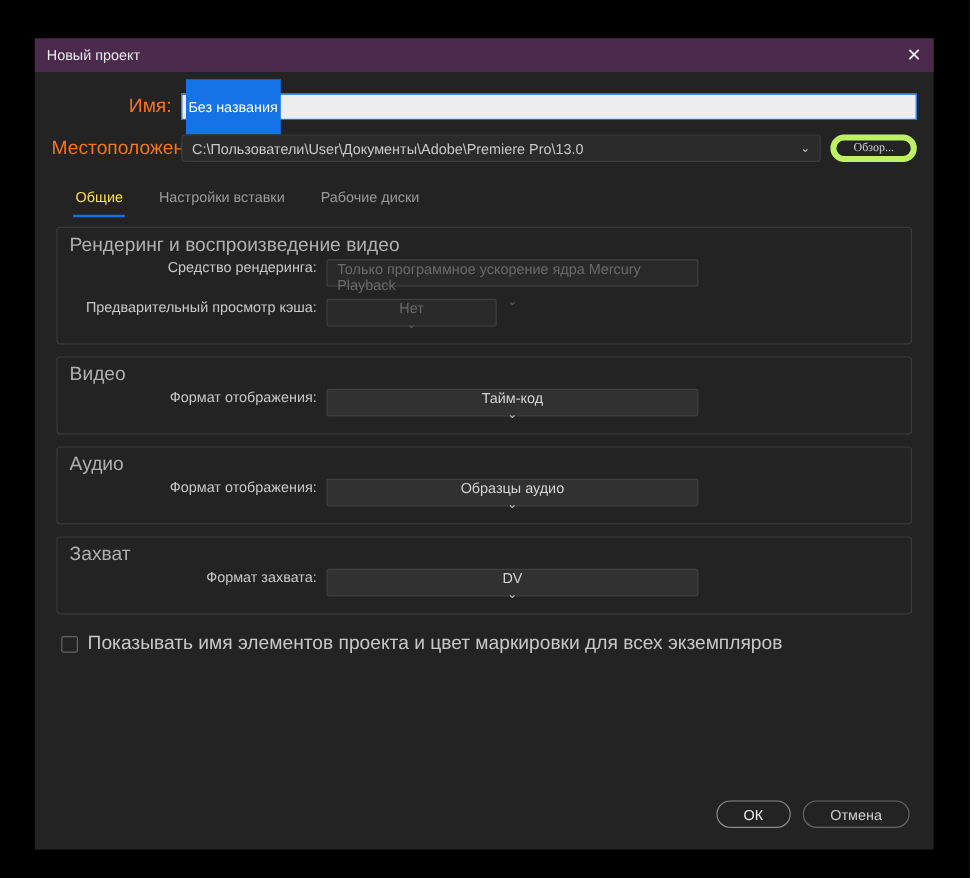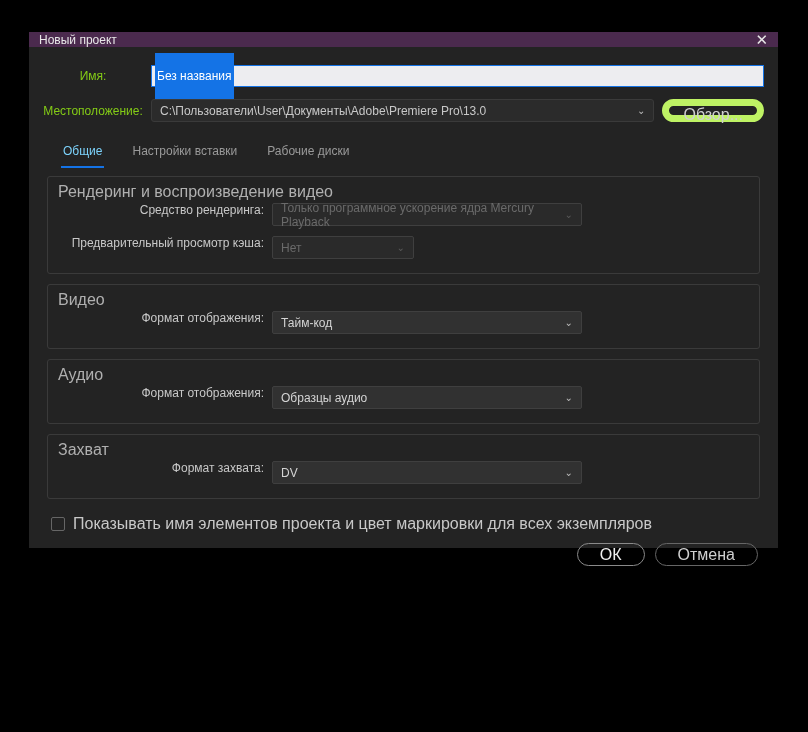--- a/index.html
+++ b/index.html
@@ -1,89 +1,90 @@
 <!DOCTYPE html>
 <html><head>
 <meta charset="utf-8">
 <style>
   * { box-sizing: border-box; margin: 0; padding: 0; font-family: 'Segoe UI', Tahoma, sans-serif; }
   body { background: #000; width: 808px; height: 732px; overflow: hidden; }
   .dialog {
     position: absolute;
     left: 29px; top: 32px;
-    width: 749px; height: 516px;
+    width: 749px; height: 676px;
     background: #232323;
     display: flex; flex-direction: column;
   }
   .titlebar {
     height: 28px;
     background: #4b2a4e;
     display: flex; align-items: center; justify-content: space-between;
     padding: 0 10px;
   }
   .titlebar-title { color: #e8e8e8; font-size: 12px; }
   .close-x { color: #e8e8e8; font-size: 15px; cursor: pointer; line-height: 1; }
   .content { flex: 1; padding: 18px 14px 14px 14px; display: flex; flex-direction: column; }
   .row { display: flex; align-items: center; margin-bottom: 12px; }
-  .label-right { color: #84cc16; font-size: 12px; text-align: center; padding-right: 8px; }
+  .label-right { color: #f97316; font-size: 16px; text-align: right; padding-right: 8px; }
   .name-label { width: 108px; }
   .loc-label { width: 108px; }
   .name-input-selected {
     background: #1473e6; color: #fff;
     padding: 16px 2px;
   }
   .name-field-wrap {
     flex:1; height:22px; background:#ededf0; border:1px solid #1473e6;
     display:flex; align-items:center; padding:0 3px; font-size:12px;
   }
   .loc-row { display:flex; align-items:center; margin-bottom: 10px; }
   .loc-select {
     flex:1; height:23px; background:#2b2b2b; border:1px solid #3a3a3a;
     border-radius:3px; display:flex; align-items:center; justify-content:space-between;
     padding:0 8px; color:#c8c8c8; font-size:12px; cursor:pointer;
   }
   .chev { color:#bdbdbd; font-size:10px; }
   .browse-btn {
     margin-left:8px; height:23px; padding:0 14px;
-    background:transparent; border:7px solid #bef264; border-radius:12px;
-    color:#d0d0d0; font-size:16px; cursor:pointer;
+    background:transparent; border:5px solid #bef264; border-radius:12px;
+    color:#d0d0d0; font-size:10px; cursor:pointer;font-family:Liberation Serif, serif;
   }
   .tabs { display:flex; gap:26px; padding:6px 18px 0 18px; border-bottom:none; }
   .tab { color:#9a9a9a; font-size:12px; padding:6px 2px 8px 2px; cursor:pointer; }
-  .tab.active { color:#7dd3fc; border-bottom:2px solid #1473e6;text-align:right; }
+  .tab.active { color:#fde047; border-bottom:2px solid #1473e6;text-align:right; }
   .panel-area { padding: 8px 4px 0 4px; }
   .group {
     border:1px solid #3a3a3a; border-radius:3px;
     padding: 26px 14px 14px 14px;
     margin-bottom: 10px;
     position:relative;
   }
   .group-legend { position:absolute; left:10px; top:6px; color:#b0b0b0; font-size:16px; }
   .group-row { display:flex; align-items:flex-start; margin-bottom:10px; }
   .group-row:last-child { margin-bottom:0; }
   .group-label { width:210px; text-align:right; color:#c8c8c8; font-size:12px; padding-right:8px; }
   .dropdown {
     height:23px; background:#313131; border:1px solid #3f3f3f; border-radius:2px;
     display:flex; align-items:center; justify-content:space-between;
     padding:0 8px; color:#d4d4d4; font-size:12px; cursor:pointer;
     width:310px;
+    flex-direction:column;
   }
   .dropdown.disabled { background:#2a2a2a; color:#6a6a6a; cursor:default; }
   .dropdown.disabled .chev { color:#5a5a5a; }
   .dropdown.narrow { width:142px; }
   .checkbox-row { display:flex; align-items:center; gap:8px; padding:6px 4px 0 4px; }
   .checkbox {
     width:14px; height:14px; border:1px solid #666; border-radius:2px;
     background:transparent; cursor:pointer;
   }
   .checkbox-label { color:#c8c8c8; font-size:16px; }
   .footer { display:flex; justify-content:flex-end; gap:10px; padding:10px 6px 4px 0; }
   .btn {
     height:23px; padding:0 22px; border:1px solid #666; border-radius:12px;
-    background:transparent; color:#d0d0d0; font-size:16px; cursor:pointer;
+    background:transparent; color:#d0d0d0; font-size:12px; cursor:pointer;
   }
   .btn.primary { border-color:#8a8a8a; color:#eee; }
 </style>
 </head>
 <body>
 
 <div class="dialog">
   <div class="titlebar">
     <span class="titlebar-title">Новый проект</span>
     <span class="close-x">✕</span>

